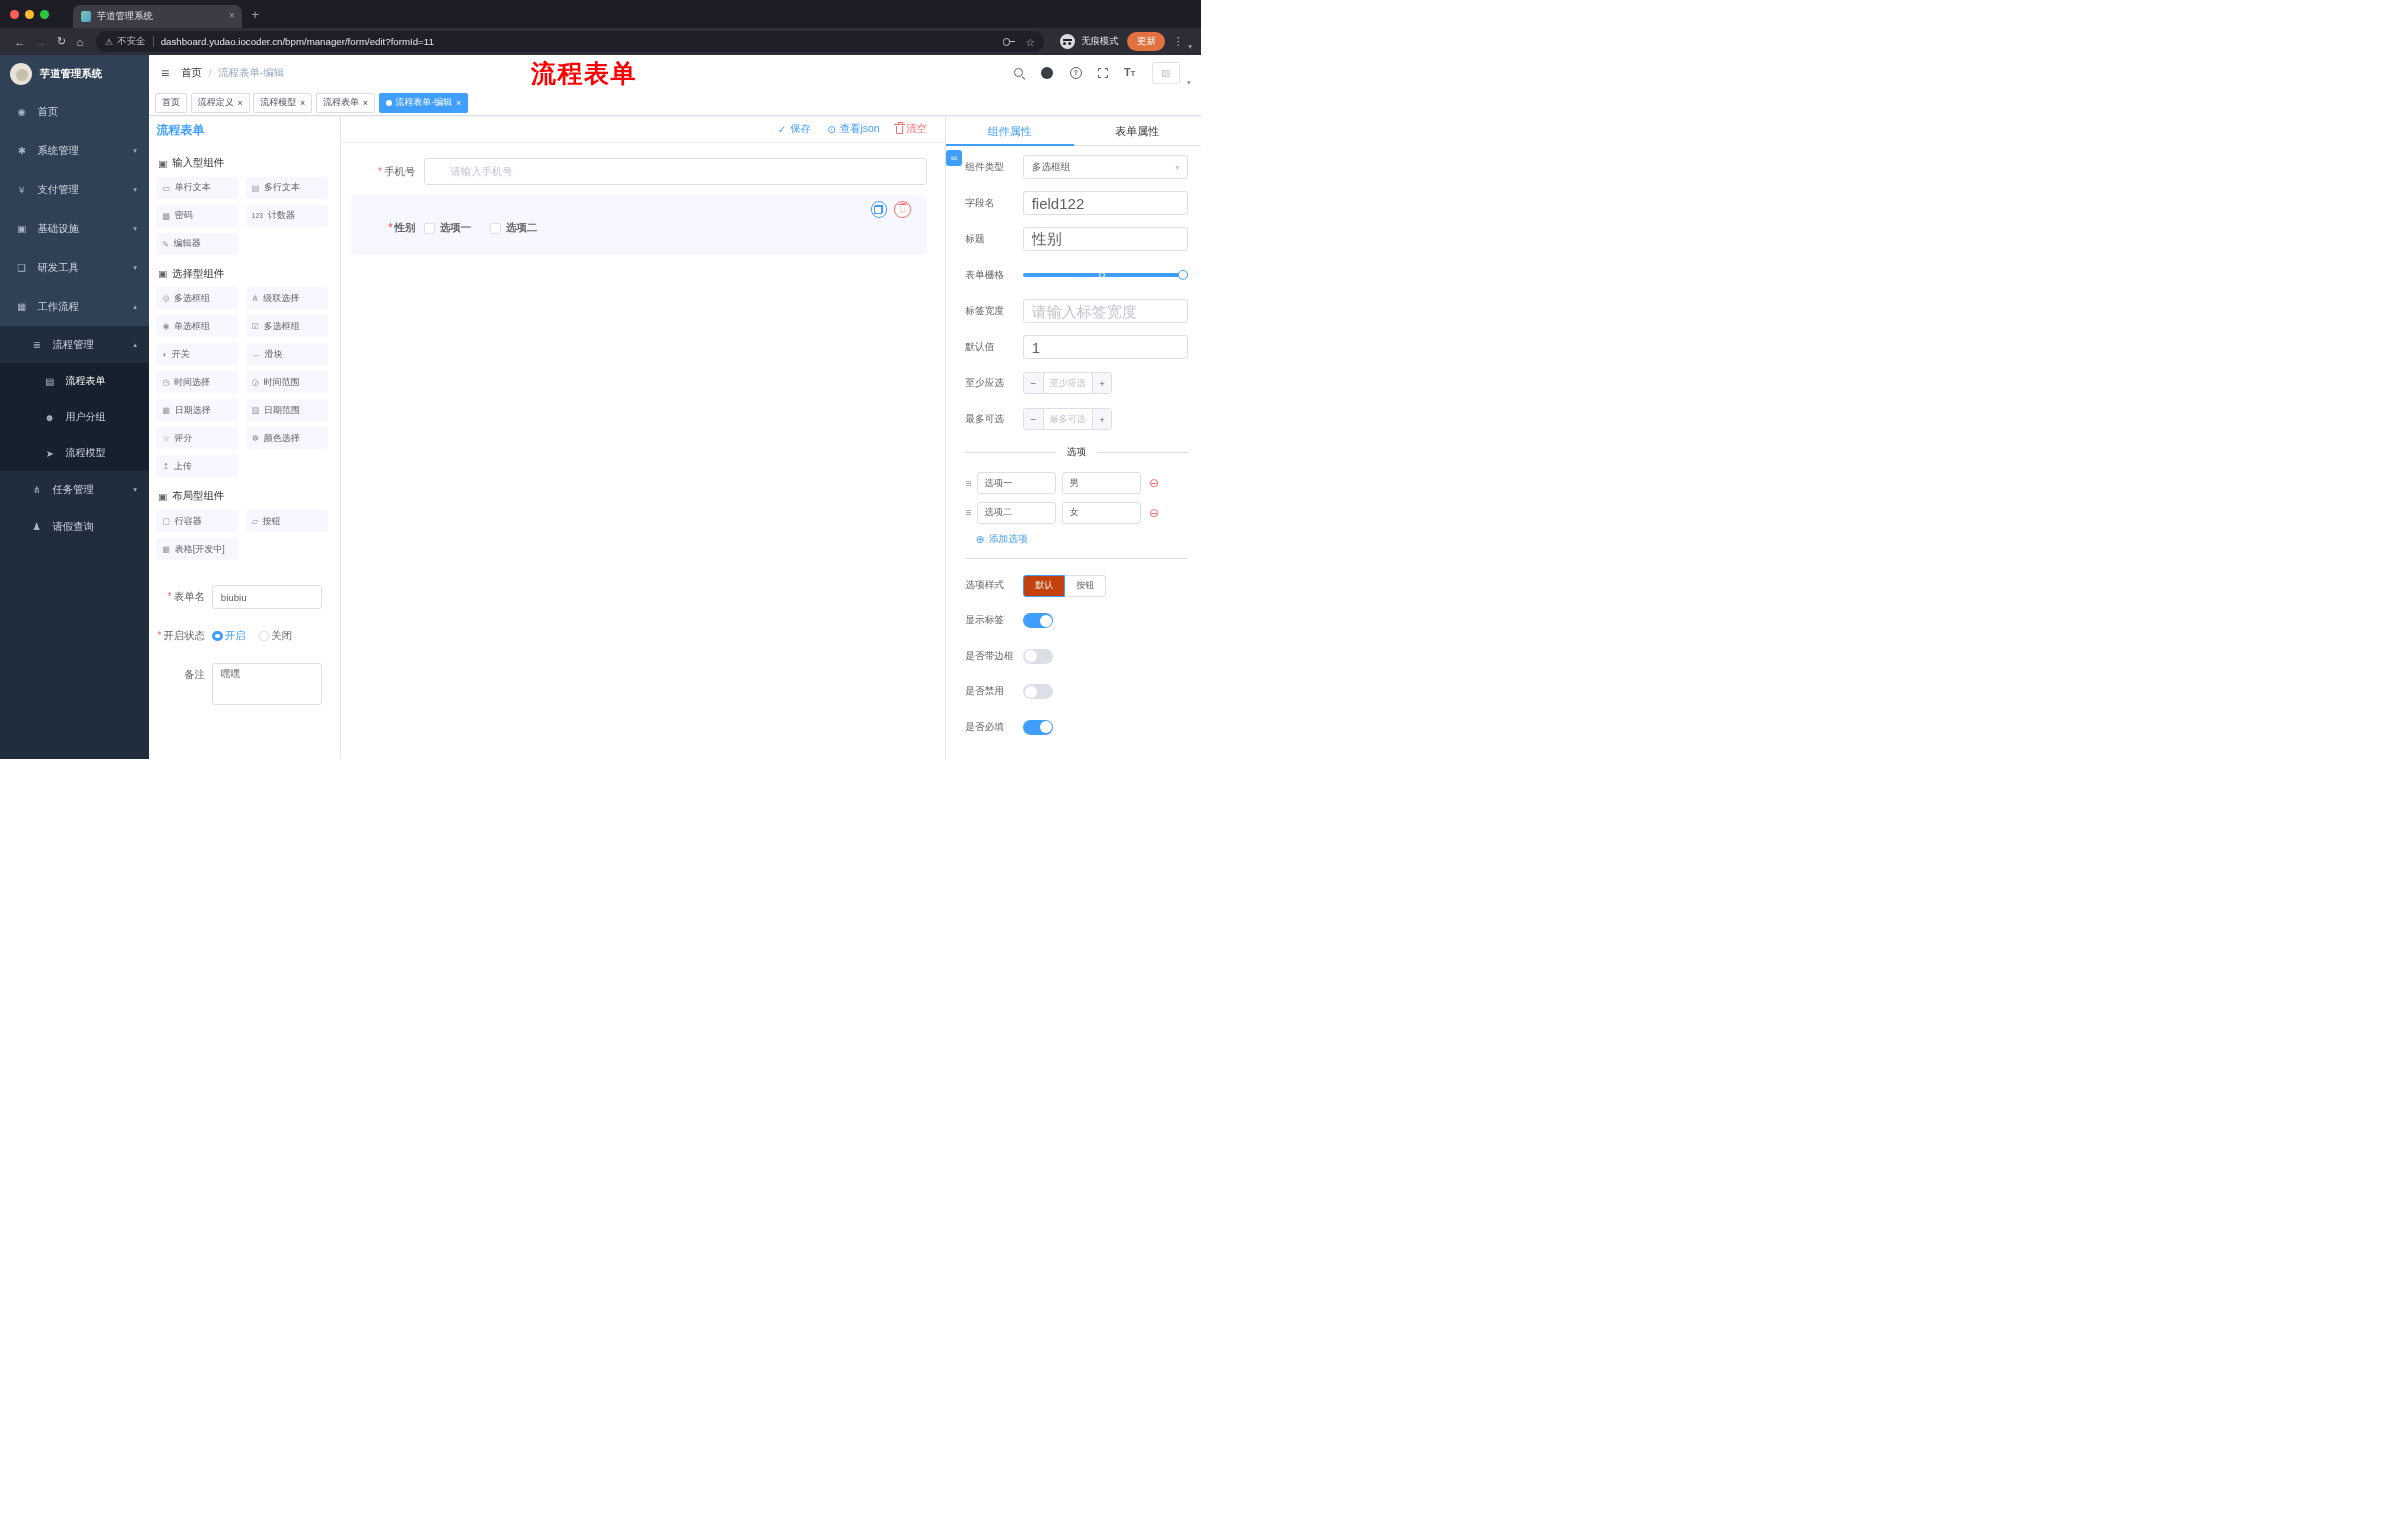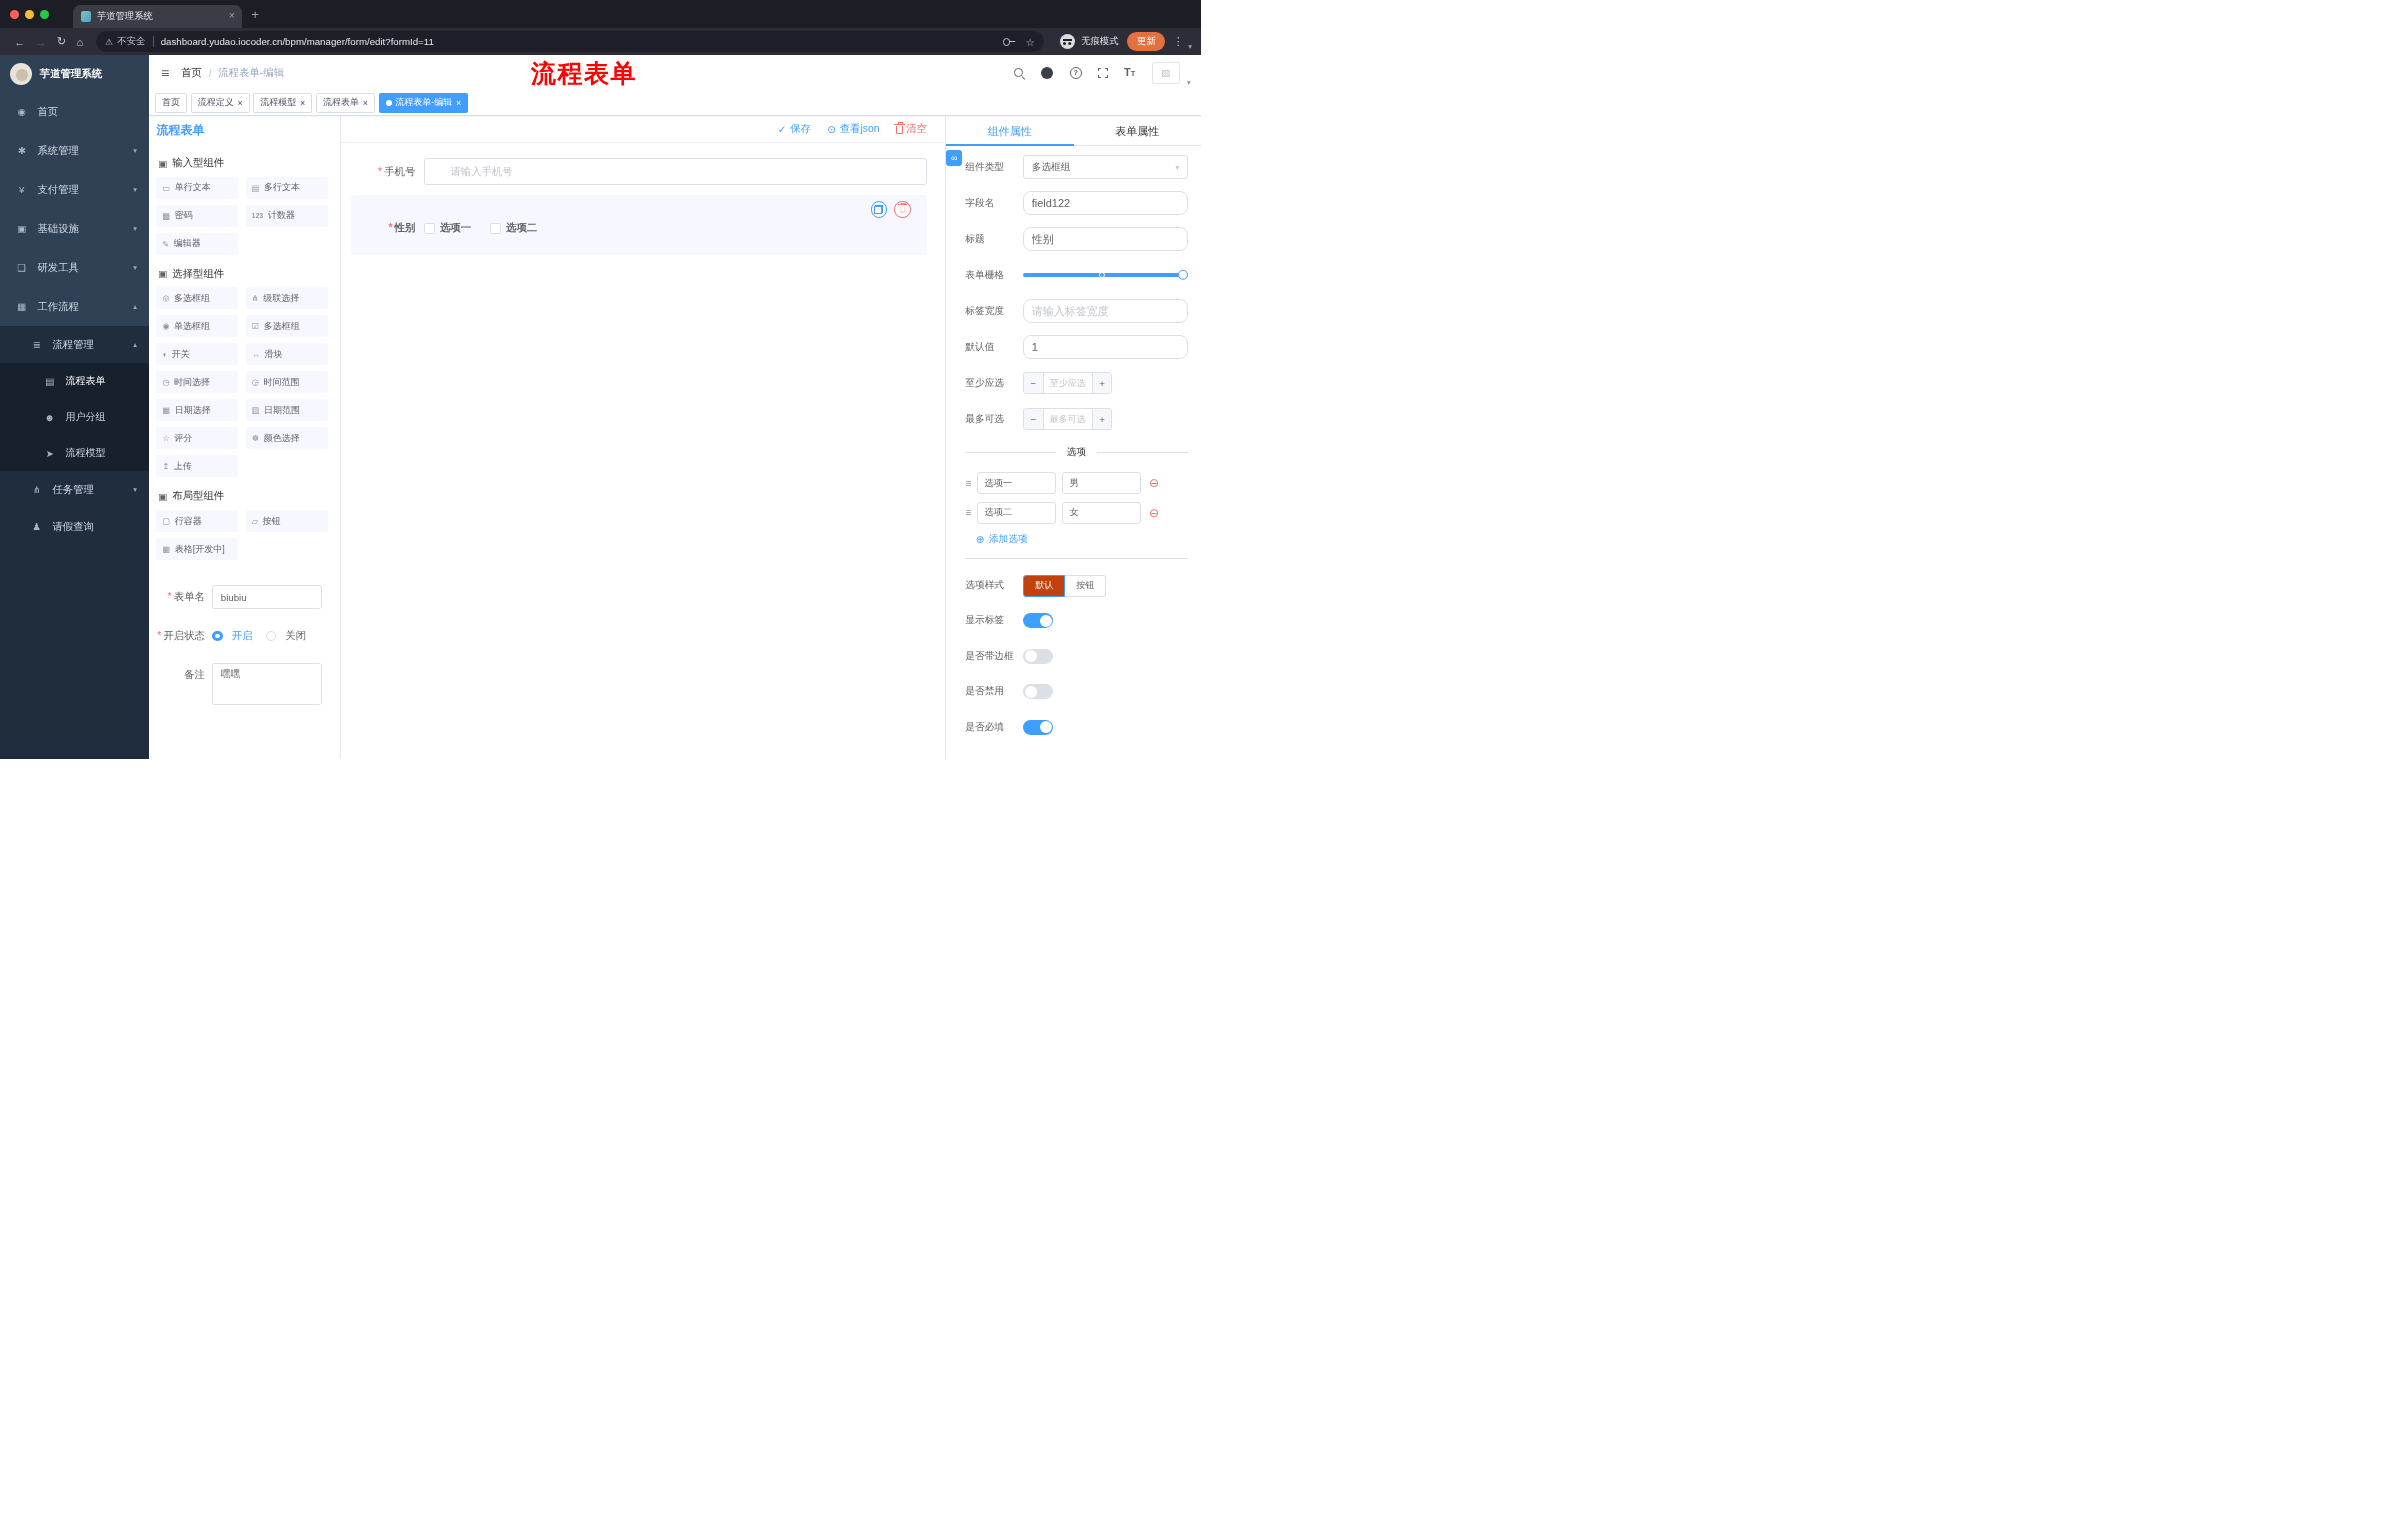--- a/index.html
+++ b/index.html
@@ -119,21 +119,21 @@
 
   .meta-form { margin-top:25px; font-size:10.4px; color:#606266; }
   .meta-row { display:flex; align-items:flex-start; margin-bottom:15px; }
   .meta-label { width:56px; text-align:right; padding-right:7.4px; line-height:24px; flex:none; white-space:nowrap; }
   .req { color:#f56c6c; margin-right:2.2px; }
   .meta-input { width:110px; height:24px; border:0.7px solid #dcdfe6; border-radius:3px; padding:0 7.4px;
                 font-size:9.7px; color:#606266; outline:none; font-family:inherit; }
   .meta-textarea { width:110px; height:42px; border:0.7px solid #dcdfe6; border-radius:3px; padding:3.7px 7.4px;
                    font-size:9.7px; color:#606266; resize:none; outline:none; font-family:Liberation Sans, sans-serif; }
   .radio-group { display:flex; align-items:center; gap:13.4px; height:24px; }
-  .radio-opt { display:flex; align-items:center; gap:9px; cursor:pointer; }
+  .radio-opt { display:flex; align-items:center; gap:2px; cursor:pointer; }
   .radio { width:10.4px; height:10.4px; border-radius:50%; border:0.7px solid #dcdfe6; background:#fff; flex:none; }
   .radio.on { border:3px solid #409eff; }
   .radio-lbl-on { color:#409eff; } .radio-lbl-off { color:#606266; }
 
   
   .canvas-col { flex:1; display:flex; flex-direction:column; min-width:0; }
   .canvas-toolbar { height:27px; flex:none; display:flex; align-items:center; justify-content:flex-end;
                     gap:16.3px; padding-right:18px; border-bottom:0.7px solid #ebeef5; }
   .tb-btn { display:inline-flex; align-items:center; gap:3.7px; font-size:10.4px; color:#409eff; cursor:pointer; }
   .tb-btn.danger { color:#f56c6c;justify-content:center; }
@@ -170,21 +170,21 @@
   .ptab.active::after { content:""; position:absolute; left:0; right:0; bottom:-0.7px; height:1.5px; background:#409eff; }
   .link-handle { position:absolute; left:0; top:34px; width:16.3px; height:16.3px; border-radius:3px; background:#409eff;
                  color:#fff; display:flex; align-items:center; justify-content:center; font-size:9px; cursor:pointer; z-index:4; }
   .props-body { flex:1; overflow:hidden; padding:9px 13.4px 0 19.3px; }
   .prow { display:flex; align-items:center; margin-bottom:12px; height:24px; }
   .plabel { width:58px; flex:none; padding-right:9px; font-size:9.7px; color:#606266; white-space:nowrap; }
   .pcontrol { flex:1; min-width:0; }
   .pselect { height:24px; border:0.7px solid #dcdfe6; border-radius:3px; display:flex; align-items:center;
              justify-content:space-between; padding:0 7.4px; font-size:9.7px; color:#606266; cursor:pointer; background:#fff; }
   .sel-caret { color:#c0c4cc; font-size:7.4px; }
-  .pinput { width:100%; height:24px; border:0.7px solid #dcdfe6; border-radius:8px; padding:0 7.4px; font-size:11px;
+  .pinput { width:100%; height:24px; border:0.7px solid #dcdfe6; border-radius:3px; padding:0 7.4px; font-size:15px;
             color:#606266; outline:none; font-family:inherit; }
   .pinput::placeholder { color:#c0c4cc; }
   .slider { position:relative; height:24px; display:flex; align-items:center; }
   .slider-track { width:100%; height:3.7px; border-radius:2.2px; background:#409eff; }
   .slider-stop { position:absolute; left:46%; top:50%; transform:translateY(-50%); width:6px; height:6px;
                  border-radius:50%; background:#409eff; border:0.7px solid #fff; }
   .slider-handle { position:absolute; right:-0.7px; top:50%; transform:translateY(-50%); width:10.4px; height:10.4px;
                    border-radius:50%; background:#fff; border:1.5px solid #409eff; cursor:pointer; }
   .stepper { display:inline-flex; width:89px; height:22px; border:0.7px solid #dcdfe6; border-radius:3px; overflow:hidden; }
   .step-btn { width:19.3px; flex:none; background:#f5f7fa; color:#606266; display:flex; align-items:center;

